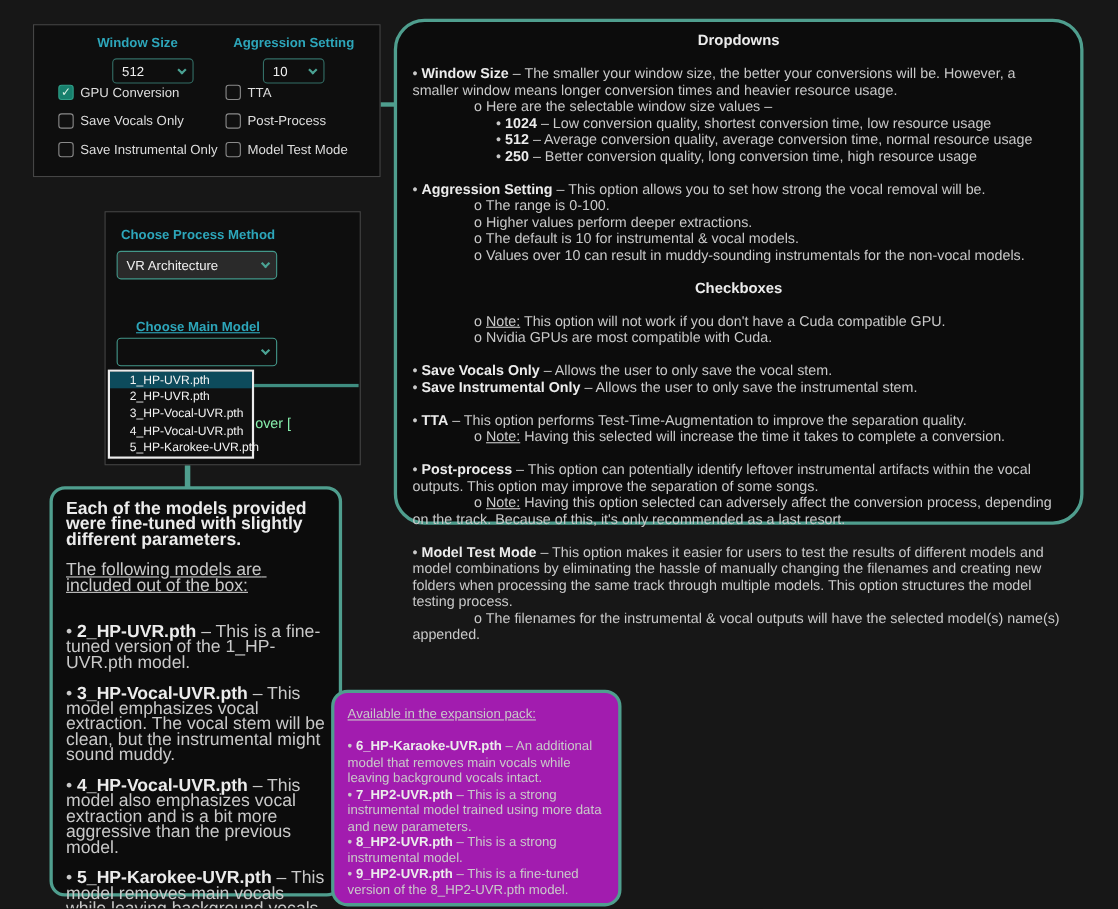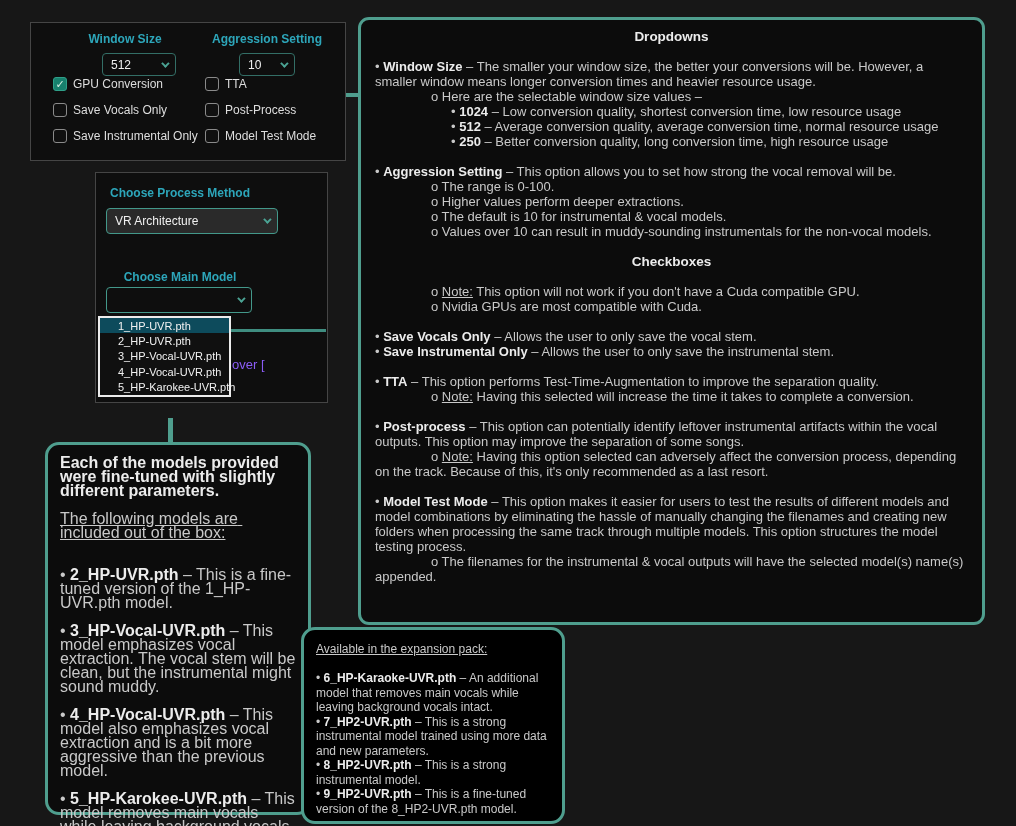--- a/index.html
+++ b/index.html
@@ -30,55 +30,55 @@
   .cb.checked { background:#17806d; border-color:#2fa089; }
   .cb-glyph { color:#d9f0e4; font-size:11px; line-height:11px; }
   .cb-label { color:#dedede; font-size:12px; white-space:nowrap; }
 
   
   .connector { position:absolute; background:#4f9e8e; z-index:2; }
   #conn-h { left:339px; top:93px; width:20px; height:4px; }
   #conn-v { left:168px; top:418px; width:5px; height:26px; }
 
   
-  #p-process { left:95px; top:172px; width:233px; height:231px; z-index:3; background:#0e0e0e; }
+  #p-process { left:95px; top:192px; width:233px; height:231px; z-index:3; background:#0e0e0e; }
   #lbl-method { left:0; top:13px; width:168px; }
-  #lbl-model { left:0; top:97px; width:168px; }
-  #dd-method { left:10px; top:35px; width:172px; height:26px; background:#2a2a2a; border-color:#43988a; }
+  #lbl-model { left:0; top:97px; width:168px;text-decoration:underline; }
+  #dd-method { left:10px; top:35px; width:146px; height:26px; background:#2a2a2a; border-color:#43988a; }
   #dd-model { left:10px; top:114px; width:146px; height:26px; border-color:#43988a; }
   .frag-line { position:absolute; left:133px; top:156px; width:97px; height:3px; background:#3f8d80; }
-  .frag-text { position:absolute; left:136px; top:184px; color:#8b5cf6; font-size:13px;text-align:center; }
+  .frag-text { position:absolute; left:136px; top:184px; color:#86efac; font-size:13px;text-align:center; }
   .mlist { position:absolute; left:2px; top:143px; width:133px; height:81px; border:2px solid #ececec;
            background:#101010; display:flex; flex-direction:column; }
   .mrow { height:15.4px; display:flex; align-items:center; padding-left:18px; color:#f2f2f2;
           font-size:11px; white-space:nowrap; cursor:default; }
   .mrow.selected { background:#0d4b5c; }
 
   
   .line { min-height:15px; color:#c9c9c9; }
   .line span { white-space:pre-wrap; }
   .line .lead { font-weight:bold; color:#ececec; }
   .line .u { text-decoration:underline; }
   .line.c { text-align:center; font-size:13.5px; }
   .line.i1 { text-indent:56px; }
   .line.i2 { text-indent:76px; }
 
   
-  #p-right { left:358px; top:17px; width:627px; height:608px; z-index:1; padding:9px 14px;
-             font-size:13px; line-height:15px; border-radius:11px; background:#0c0c0c; }
+  #p-right { left:358px; top:17px; width:627px; height:460px; z-index:1; padding:9px 14px;
+             font-size:13px; line-height:15px; border-radius:28px; background:#0c0c0c; }
   #p-right .line { min-height:15px; }
 
   
   #p-models { left:45px; top:442px; width:266px; height:373px; z-index:2; padding:11px 12px;
               font-size:16px; line-height:14px; background:#0c0c0c; }
   #p-models .line { min-height:14px; }
 
   
   #p-expansion { left:301px; top:627px; width:264px; height:197px; z-index:4; padding:12px 12px 8px 12px;
-                 font-size:12px; line-height:14.5px; background:#000000; }
+                 font-size:12px; line-height:14.5px; background:#a21caf;border-radius:15px; }
   #p-expansion .line { min-height:14.5px; }
 </style>
 </head>
 <body>
 
 <div class="stage">
 
   <section class="panel grey" id="p-topleft">
     <div class="cyan-lbl" id="lbl-window">Window Size</div>
     <div class="cyan-lbl" id="lbl-aggr">Aggression Setting</div>

